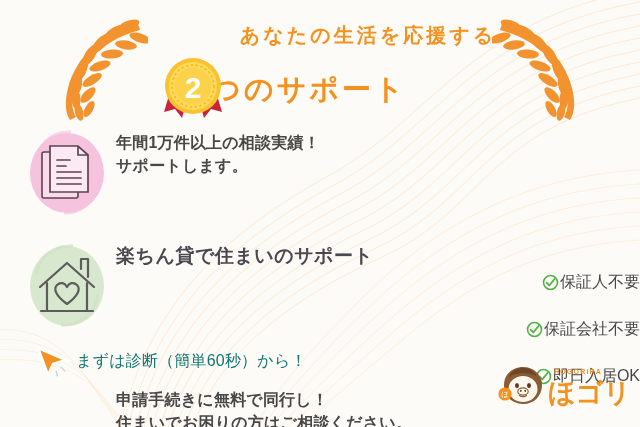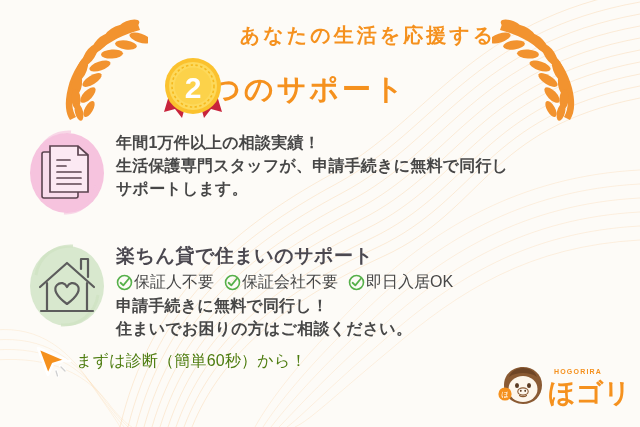--- a/index.html
+++ b/index.html
@@ -41,29 +41,29 @@
   .icon-badge{width:82px;height:92px;flex:0 0 82px;position:relative;}
   .sec-body{flex:1;padding-left:8px;padding-top:3px;}
   .sec-head{
     font-size:19px;font-weight:bold;color:#4b4850;
     letter-spacing:0.5px;line-height:1.25;margin:0 0 4px 0;
   }
   .sec-line{
     font-size:16px;color:#474747;line-height:1.45;
     letter-spacing:0.2px;white-space:nowrap;font-weight:bold;
   }
-  .checks{display:flex;align-items:flex-end;gap:10px;margin-bottom:1px;}
+  .checks{display:flex;align-items:flex-end;gap:26px;margin-bottom:1px;flex-direction:column;}
   .chk-item{display:flex;align-items:center;font-size:16px;color:#474747;white-space:nowrap;}
   .chk-ico{flex:0 0 17px;width:17px;height:17px;margin-right:1px;}
 
   
   .footer{position:relative;z-index:3;height:72px;padding-left:26px;}
   .f-row1{display:flex;align-items:center;height:32px;}
   .cursor-ico{width:46px;height:34px;flex:0 0 46px;margin-left:4px;}
-  .f-text1{font-size:16px;color:#4d7c0f;letter-spacing:0.2px;white-space:nowrap;}
+  .f-text1{font-size:16px;color:#0f766e;letter-spacing:0.2px;white-space:nowrap;}
   .f-row2{display:flex;align-items:center;height:36px;}
   .f-text2{font-size:16px;color:#474747;letter-spacing:0.2px;white-space:nowrap;}
   .logo{position:absolute;right:8px;bottom:6px;width:136px;height:48px;}
 </style>
 </head>
 <body>
 
 <div id="banner">
 
   <svg class="bg-waves" viewBox="0 0 640 427">
@@ -179,21 +179,20 @@
           <line x1="31" y1="32" x2="44" y2="32"></line>
           <line x1="31" y1="38" x2="40" y2="38"></line>
           <line x1="31" y1="44" x2="55" y2="44"></line>
           <line x1="31" y1="50" x2="55" y2="50"></line>
           <line x1="31" y1="56" x2="55" y2="56"></line>
         </g>
       </svg>
     </div>
     <div class="sec-body">
       <div class="sec-line">年間1万件以上の相談実績！</div>
-      <div class="sec-line">生活保護専門スタッフが、申請手続きに無料で同行し</div>
       <div class="sec-line">サポートします。</div>
     </div>
   </div>
 
   <div class="section sec2">
     <div class="icon-badge">
       <svg viewBox="0 0 82 92">
         <ellipse cx="41" cy="45" rx="37" ry="40" fill="#d8e8ce"></ellipse>
         <path d="M10 34 C 13 14 30 4 47 5" fill="none" stroke="#cfe2c3" stroke-width="3" opacity="0.8"></path>
         <path d="M72 54 C 69 74 52 85 35 84" fill="none" stroke="#cfe2c3" stroke-width="3" opacity="0.8"></path>

